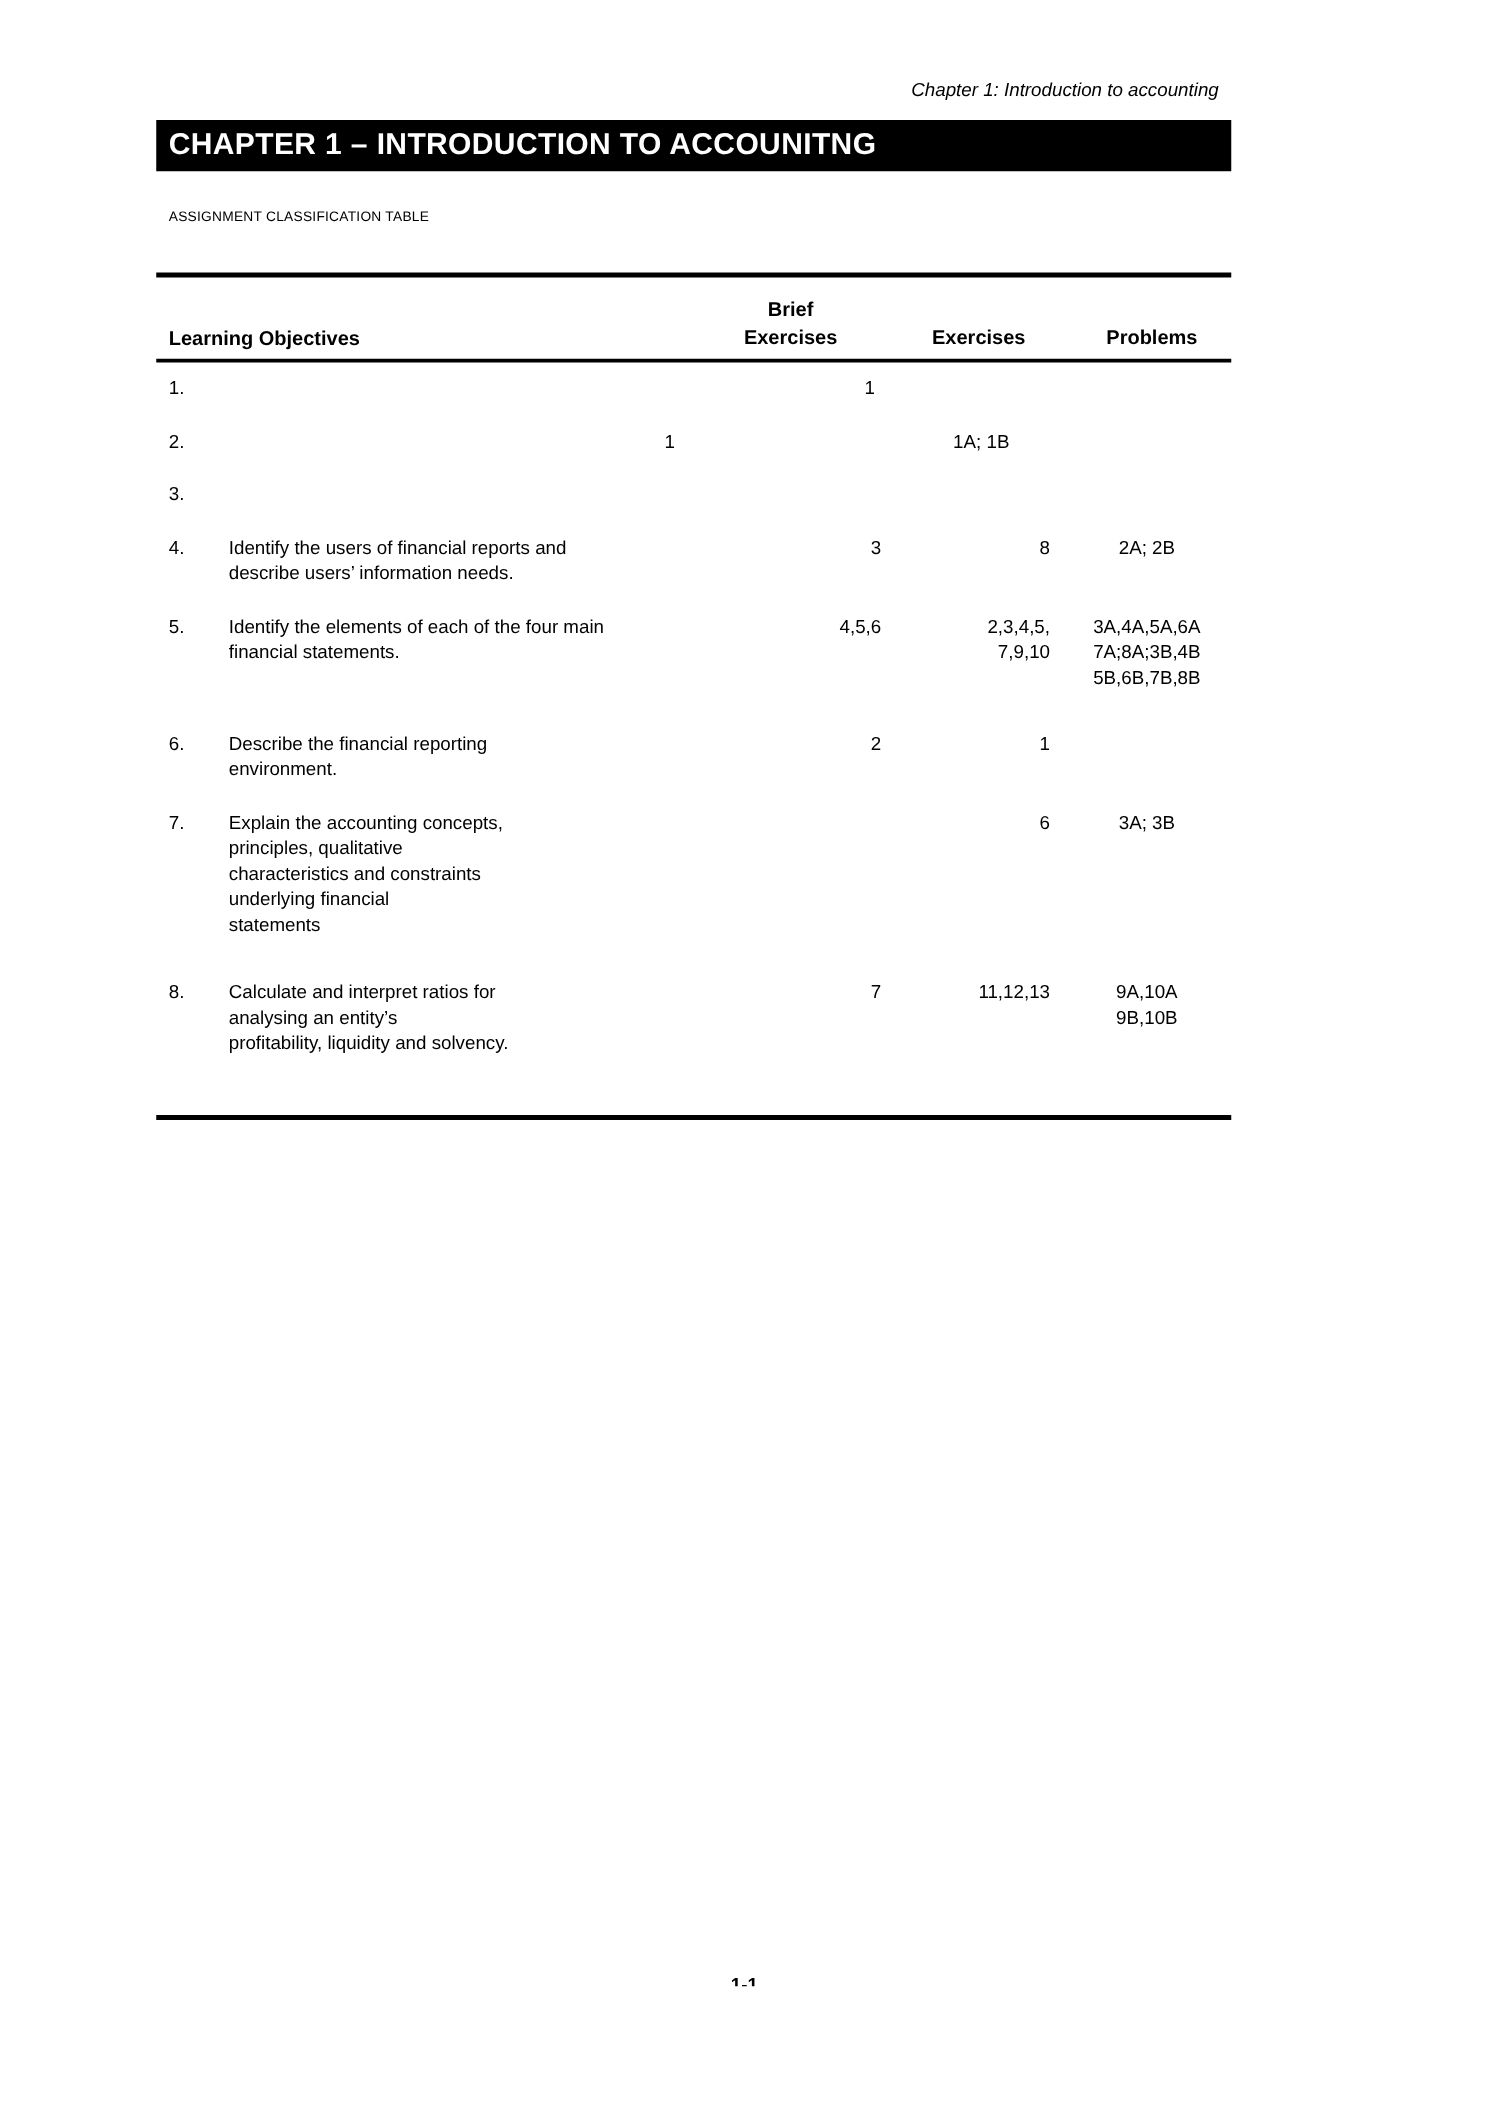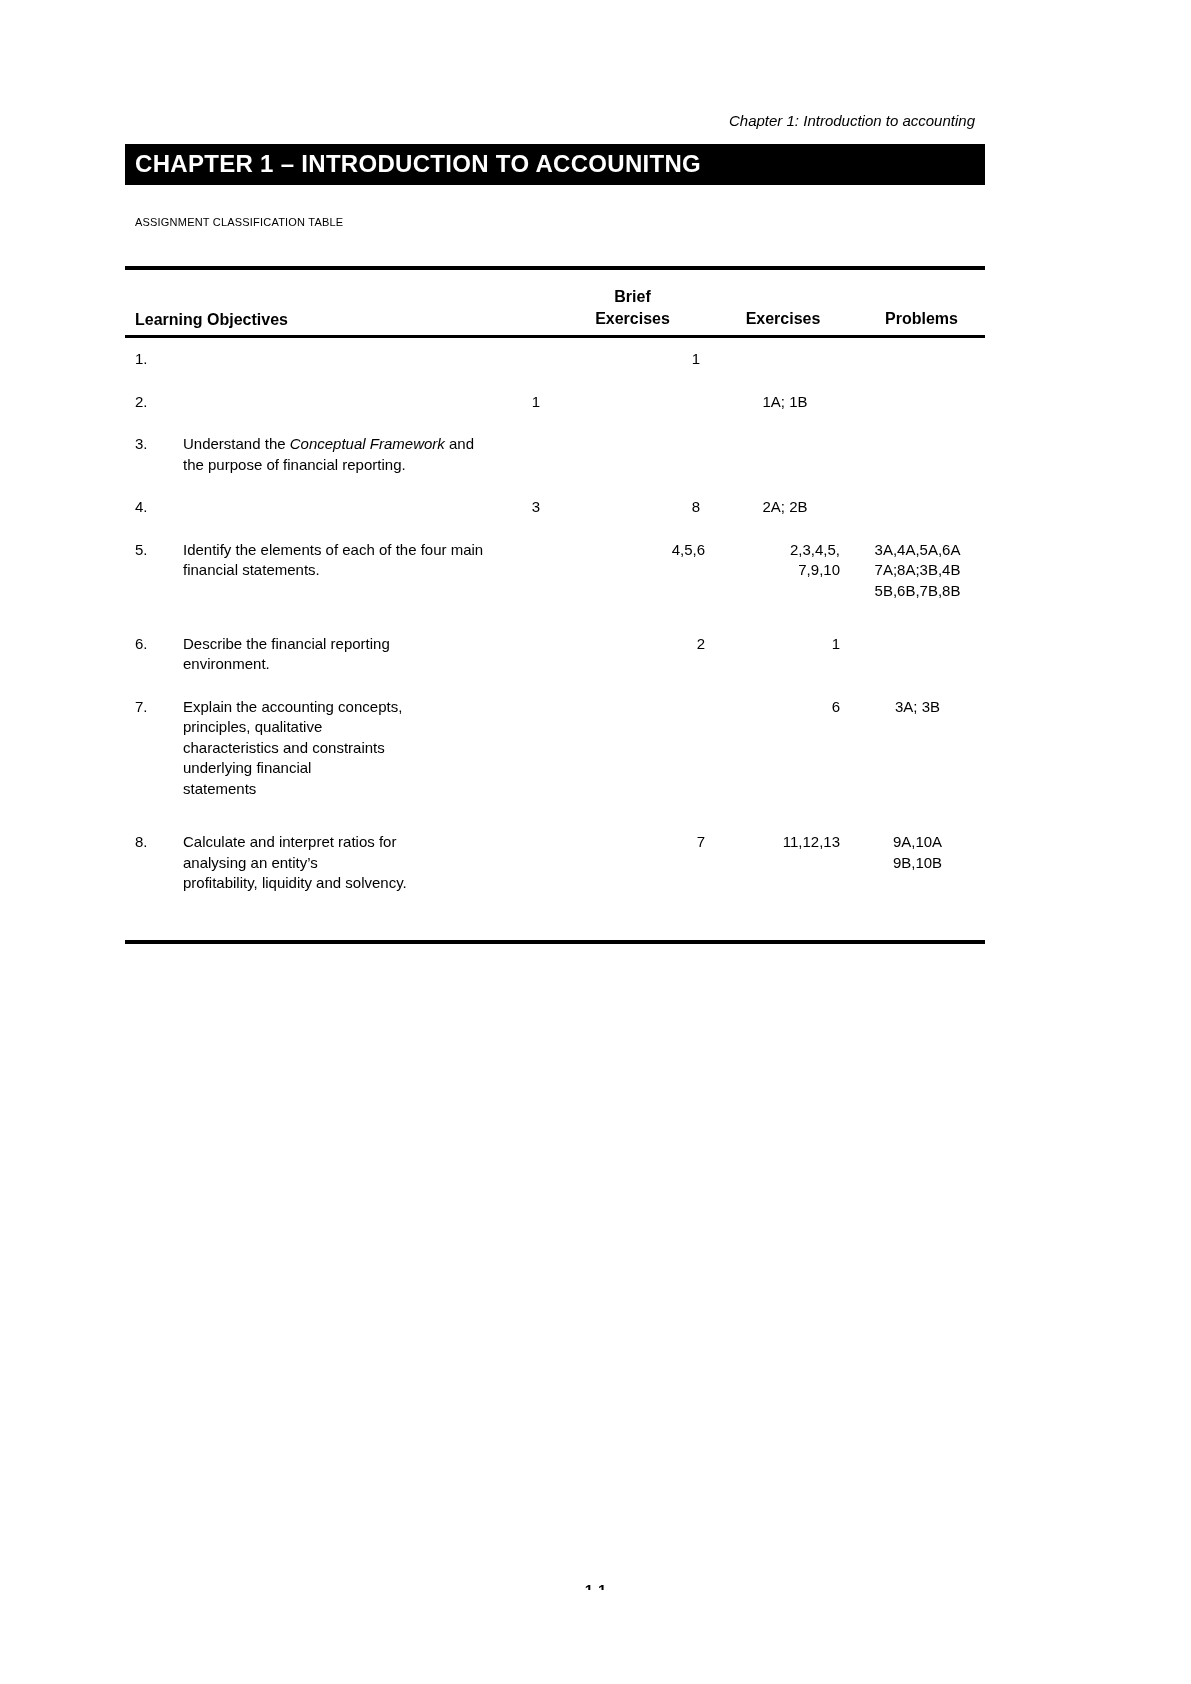--- a/index.html
+++ b/index.html
@@ -8,21 +8,20 @@
     width:1191px; height:1684px;
     position:relative;
     font-family:"Liberation Sans", sans-serif;
     color:#000;
     overflow:hidden;
   }
   .content {
     position:absolute;
     left:125px; top:0;
     width:860px;
-    margin-top:48px;
   }
   .running-header {
     margin-top:64px;
     padding-right:10px;
     text-align:right;
     font-style:italic;
     font-size:15px;
   }
   .banner {
     margin-top:15px;
@@ -136,29 +135,29 @@
 
     <div class="trow">
       <div class="c-num">2.</div>
       <div class="c-brief">1</div>
       <div class="c-ex"></div>
       <div class="c-prob">1A; 1B</div>
     </div>
 
     <div class="trow">
       <div class="c-num">3.</div>
-      <div class="c-obj"><span>Understand the </span><span class="italic">Conceptual Framework</span><span> and
-the purpose of financial reporting.</span></div>
       <div class="c-brief"></div>
       <div class="c-ex"></div>
       <div class="c-prob"></div>
     </div>
 
     <div class="trow">
       <div class="c-num">4.</div>
+      <div class="c-obj">Identify the users of financial reports and
+describe users’ information needs.</div>
       <div class="c-brief">3</div>
       <div class="c-ex">8</div>
       <div class="c-prob">2A; 2B</div>
     </div>
 
     <div class="trow row-5">
       <div class="c-num">5.</div>
       <div class="c-obj">Identify the elements of each of the four main
 financial statements.</div>
       <div class="c-brief">4,5,6</div>

